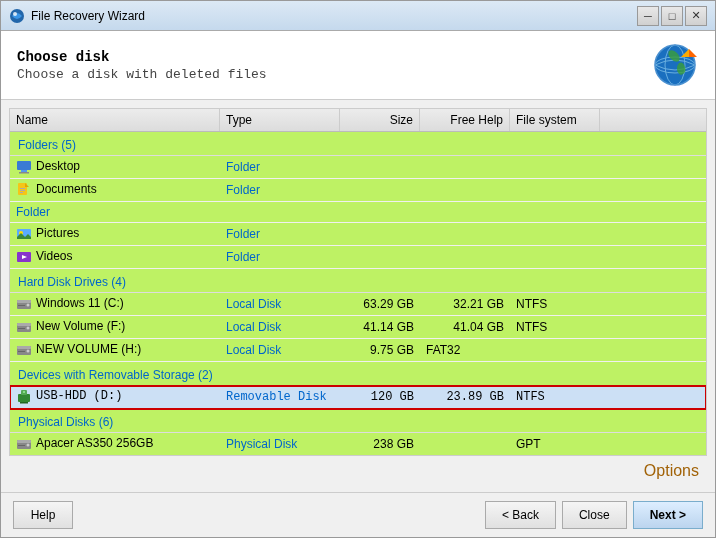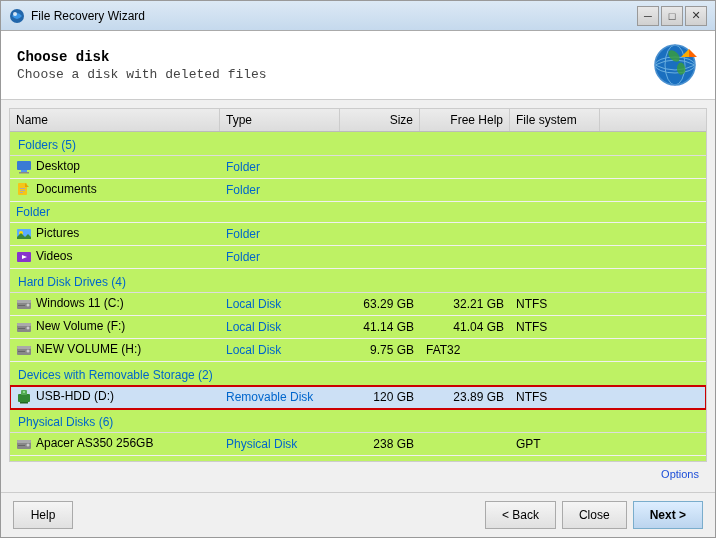--- a/index.html
+++ b/index.html
@@ -124,20 +124,21 @@
       display: grid;
       grid-template-columns: 210px 120px 80px 90px 90px;
       align-items: center;
       border-bottom: 1px solid #f0f0f0;
       cursor: pointer;
     }
     .list-row.selected {
       background: #cce0f5;
       outline: 2px solid #cc0000;
       outline-offset: -1px;
+      font-family: Liberation Mono, monospace;
     }
     .list-cell {
       padding: 3px 6px;
       font-size: 12px;
       white-space: nowrap;
       overflow: hidden;
       text-overflow: ellipsis;
     }
     .list-cell.right { text-align: right; }
     .list-cell.blue { color: #0066cc; }
@@ -155,22 +156,22 @@
       padding: 3px 6px;
       font-size: 12px;
     }
 
     .footer-area {
       padding: 6px 8px 4px 8px;
       display: flex;
       justify-content: flex-end;
     }
     .options-link {
-      color: #1d4ed8;
-      font-size: 11px;
+      color: #a16207;
+      font-size: 16px;
       cursor: pointer;
       text-decoration: none;
     }
 
     .button-bar {
       background: #f0f0f0;
       border-top: 1px solid #ccc;
       padding: 8px 12px;
       display: flex;
       align-items: center;

